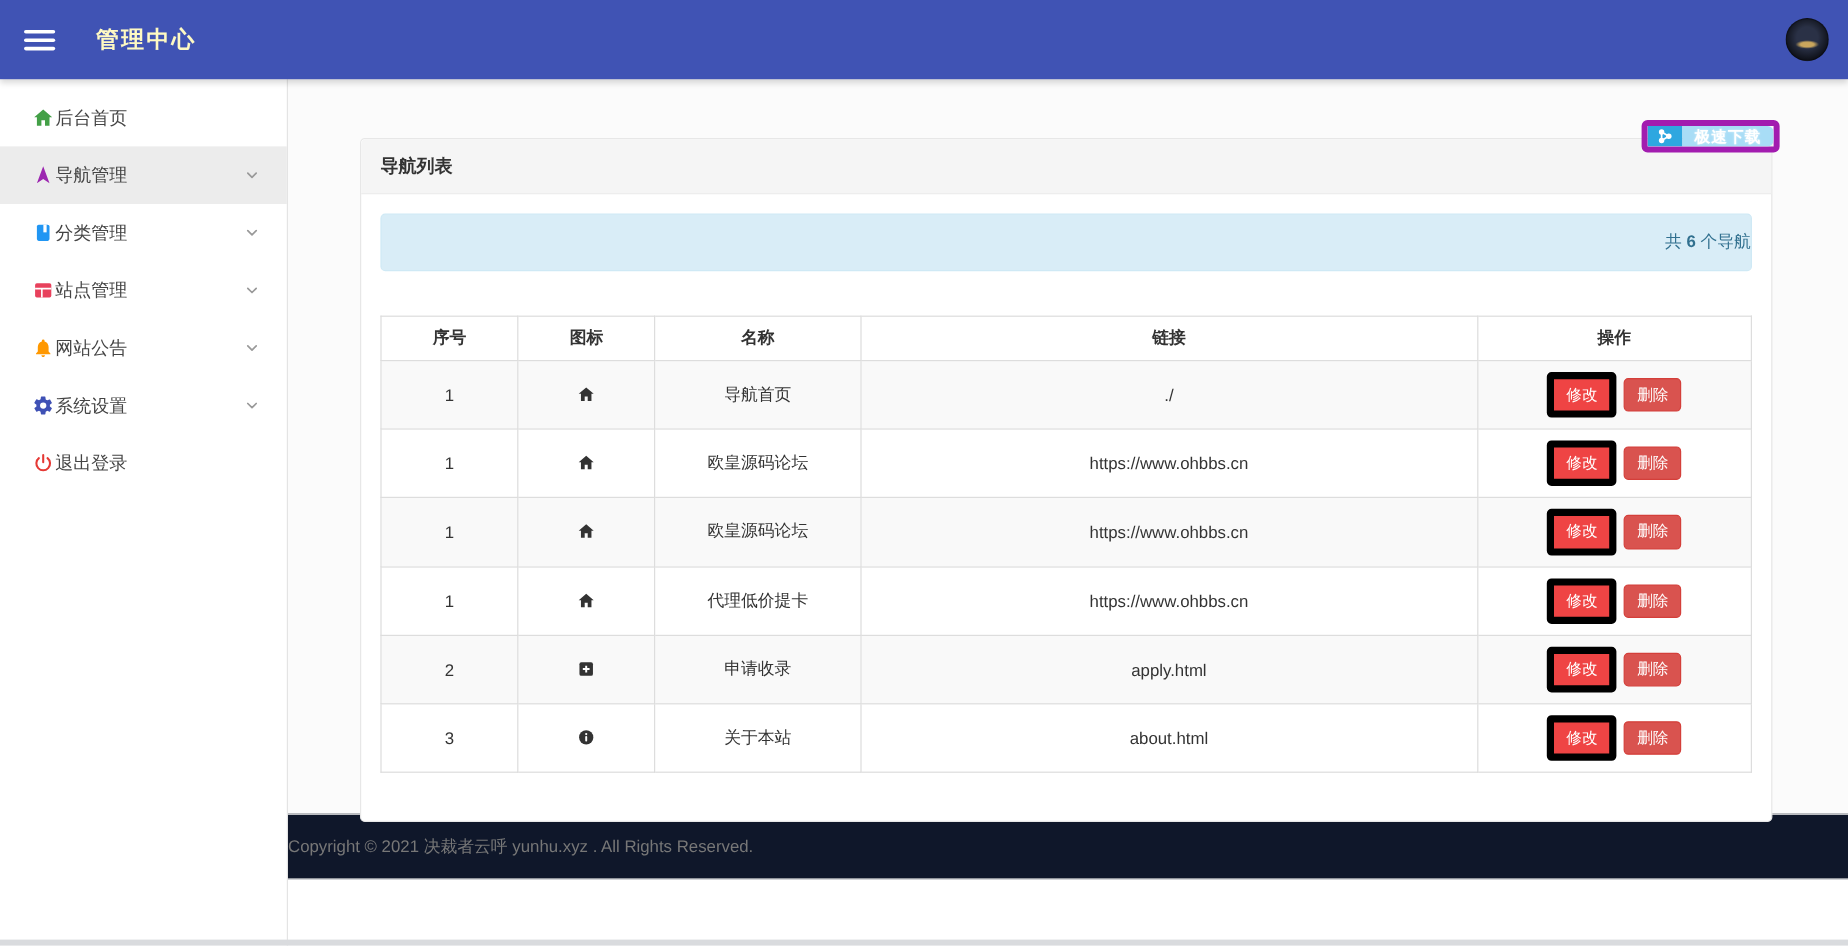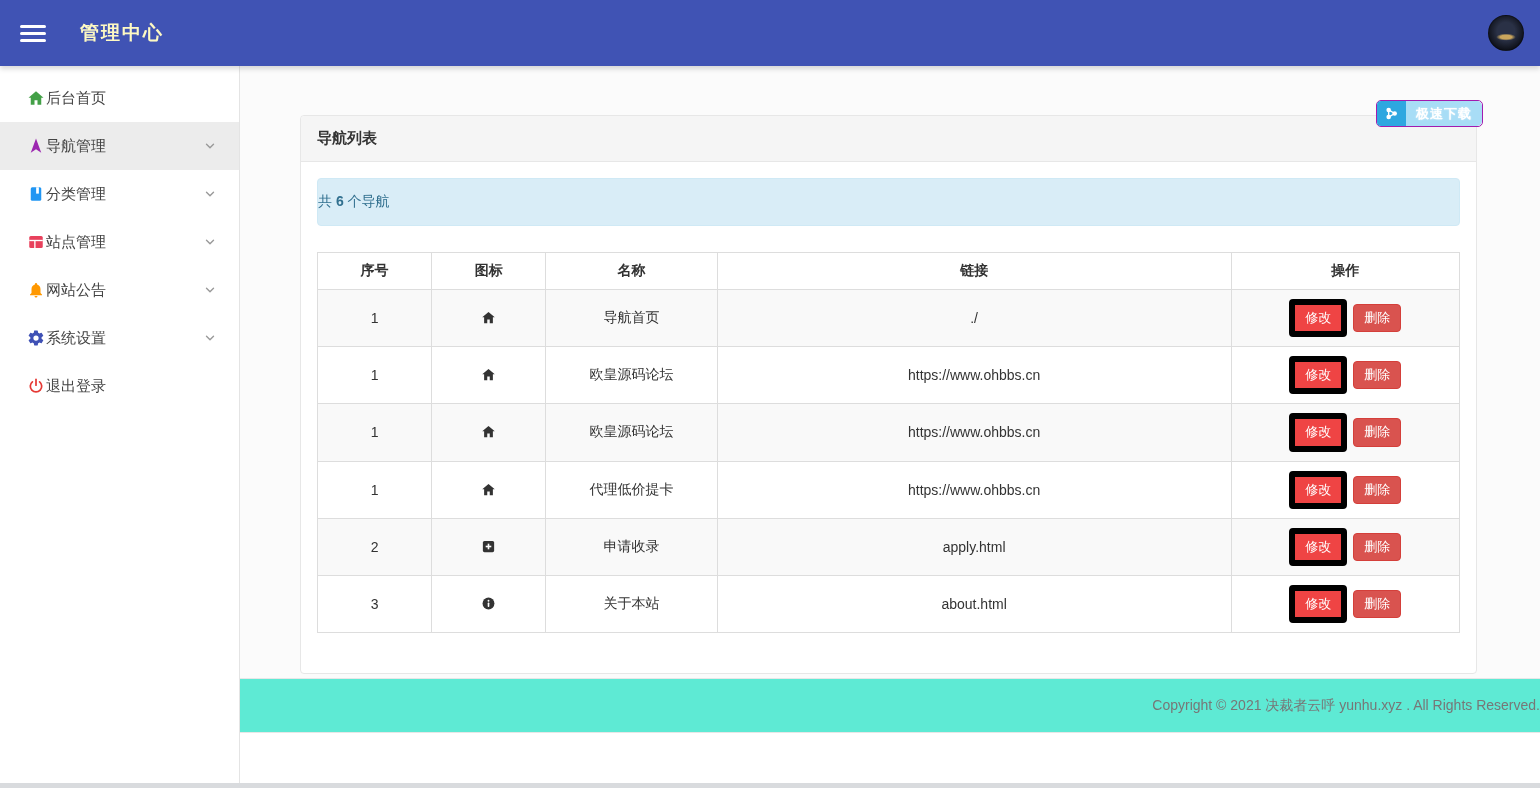--- a/index.html
+++ b/index.html
@@ -44,21 +44,21 @@
   
   .main {
     margin-left: 240px; margin-top: 66px; width: 1300px; height: 722px;
     display: flex; flex-direction: column; background: #fbfbfb;
   }
   .content { flex: 0 0 612px; position: relative; }
   
   .overlay-btn {
     position: absolute; top: 34px; right: 57px; height: 27px;
     display: flex; align-items: stretch; cursor: pointer; z-index: 60;
-    border-radius: 5px; overflow: hidden; border: 1px solid #a21caf;
+    border-radius: 5px; overflow: hidden; border: 5px solid #a21caf;
   }
   .overlay-icon { width: 29px; background: #2ea7e0; display: flex; align-items: center; justify-content: center; }
   .overlay-icon svg { width: 17px; height: 17px; }
   .overlay-label {
     background: #a8ddf6; color: #fff; font-size: 13px; font-weight: bold;
     display: flex; align-items: center; padding: 0 10px; letter-spacing: 1px;
     text-shadow: 0 0 2px rgba(255,255,255,.6); border-radius: 0 5px 5px 0;
   }
   
   .panel {
@@ -66,22 +66,22 @@
     background: #fff; border: 1px solid #e7e7e7; border-radius: 4px;
   }
   .panel-header {
     background: #f5f5f5; border-bottom: 1px solid #e7e7e7;
     padding: 13px 16px; font-size: 15px; font-weight: bold; color: #333;
     border-radius: 4px 4px 0 0;
   }
   .panel-body { padding: 16px 16px 40px 16px; }
   .alert-info {
     background: #d9edf7; border: 1px solid #cfe9f5; color: #31708f;
-    border-radius: 4px; text-align: left; padding: 14px 0; font-size: 14px;
-    margin-bottom: 26px;
+    border-radius: 4px; text-align: right; padding: 14px 0; font-size: 14px;
+    margin-bottom: 37px;
   }
   .alert-info b { font-weight: bold; }
   
   .nav-table { width: 100%; border-collapse: collapse; table-layout: fixed; font-size: 14px; }
   .nav-table th, .nav-table td {
     border: 1px solid #ddd; text-align: center; padding: 9px 8px; color: #333;
     overflow: hidden; white-space: nowrap; text-overflow: ellipsis;
   }
   .nav-table th { font-weight: bold; }
   .nav-table tbody tr:nth-child(odd) { background: #f9f9f9; }
@@ -98,22 +98,22 @@
   
   .pagination { margin-top: 42px; text-align: center; }
   .page-item {
     display: inline-block; border: 1px solid #ddd; background: #fff; color: #9a9a9a;
     font-size: 14px; padding: 8px 14px; margin-left: -1px; cursor: pointer; text-decoration: none;
   }
   .page-item:first-child { border-radius: 4px 0 0 4px; margin-left: 0; }
   .page-item:last-child { border-radius: 0 4px 4px 0; }
   
   .footer {
-    flex: 0 0 55px; background: #5eead4; border-top: 1px solid #e7e7e7; border-bottom: 1px solid #e7e7e7;
-    display: flex; align-items: center; justify-content: flex-end;
+    flex: 0 0 55px; background: #0f172a; border-top: 1px solid #e7e7e7; border-bottom: 1px solid #e7e7e7;
+    display: flex; align-items: center; justify-content: flex-start;
     color: #777; font-size: 14px;
   }
   .after-footer { flex: 1; background: #fff; }
   .bottom-strip {
     position: fixed; left: 0; bottom: 0; width: 1540px; height: 5px;
     background: #d9dbde; z-index: 80;
   }
 </style>
 </head>
 <body>

